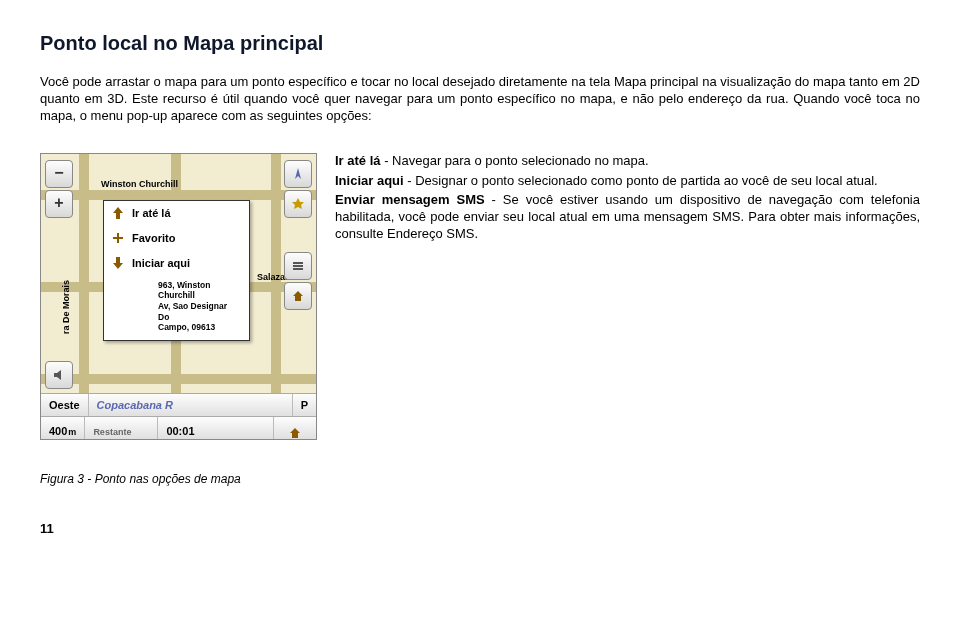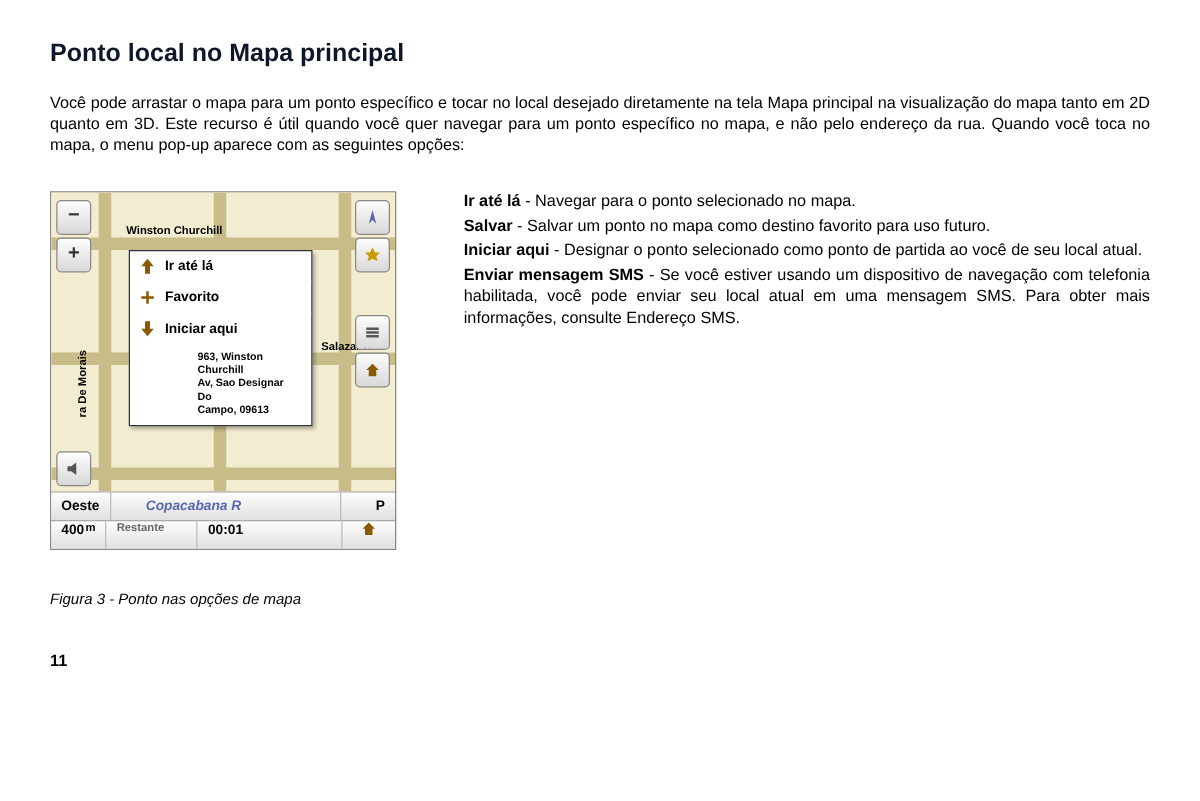--- a/index.html
+++ b/index.html
@@ -26,21 +26,20 @@
     display: flex;
     gap: 18px;
     margin-top: 28px;
   }
   .screenshot {
     flex: 0 0 275px;
   }
   .descriptions {
     flex: 1;
     font-size: 13px;
-    margin-left: 36px;
   }
   .descriptions p {
     margin: 0 0 3px 0;
   }
   .bold { font-weight: bold; }
   .figure-caption {
     font-style: italic;
     font-size: 12px;
     margin-top: 32px;
   }
@@ -146,21 +145,20 @@
     margin-left: 48px;
   }
   .direction-bar {
     height: 22px;
     background: linear-gradient(#fdfdfd,#e0e0e0);
     border-top: 1px solid #aaa;
     display: flex;
     align-items: center;
     font-size: 11px;
     font-weight: bold;
-    gap: 20px;
   }
   .direction-bar .cell {
     padding: 0 8px;
     border-right: 1px solid #bbb;
     height: 100%;
     display:flex;align-items:center;
   }
   .direction-bar .roadcell {
     flex: 1;
     justify-content: flex-start;
@@ -173,21 +171,21 @@
     border-top: 1px solid #aaa;
     display: flex;
     align-items: center;
     font-size: 11px;
     font-weight: bold;
   }
   .status-bar .cell {
     padding: 0 8px;
     border-right: 1px solid #bbb;
     height:100%;
-    display:flex;align-items:flex-start;
+    display:flex;align-items:flex-end;
   }
   .status-bar .rest { font-size:9px; color:#666; flex:0 0 56px; }
 </style>
 </head>
 <body>
 
 <h1>Ponto local no Mapa principal</h1>
 
 <p>Você pode arrastar o mapa para um ponto específico e tocar no local desejado diretamente na tela Mapa principal na visualização do mapa tanto em 2D quanto em 3D. Este recurso é útil quando você quer navegar para um ponto específico no mapa, e não pelo endereço da rua. Quando você toca no mapa, o menu pop-up aparece com as seguintes opções:</p>
 
@@ -295,23 +293,20 @@
         </div>
       </div>
     </div>
   </div>
 
   <div class="descriptions">
     <p>
       <span class="bold">Ir até lá</span><span> - Navegar para o ponto selecionado no mapa.</span>
     </p>
     <p>
-      <span class="bold">Salvar</span><span> - Salvar um ponto no mapa como destino favorito para uso futuro.</span>
-    </p>
-    <p>
       <span class="bold">Iniciar aqui</span><span> - Designar o ponto selecionado como ponto de partida ao você de seu local atual.</span>
     </p>
     <p>
       <span class="bold">Enviar mensagem SMS</span><span> - Se você estiver usando um dispositivo de navegação com telefonia habilitada, você pode enviar seu local atual em uma mensagem SMS. Para obter mais informações, consulte Endereço SMS.</span>
     </p>
   </div>
 </div>
 
 <div class="figure-caption">Figura 3 - Ponto nas opções de mapa</div>
 

